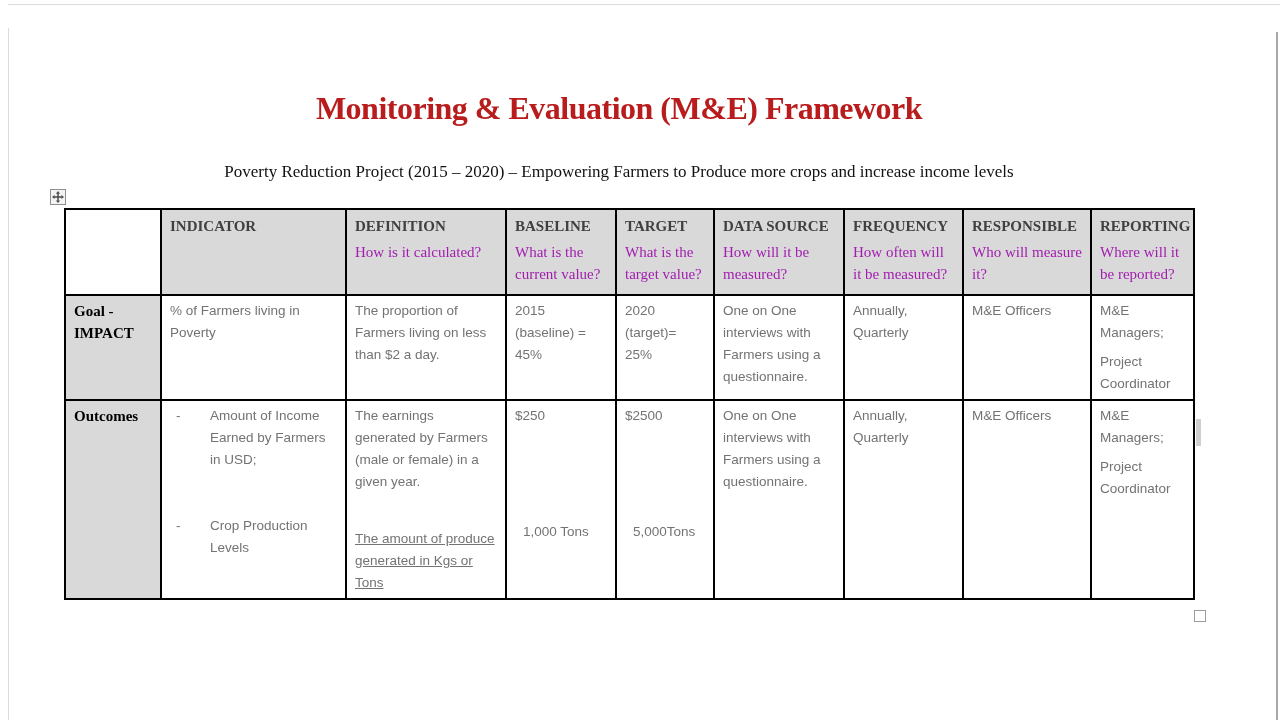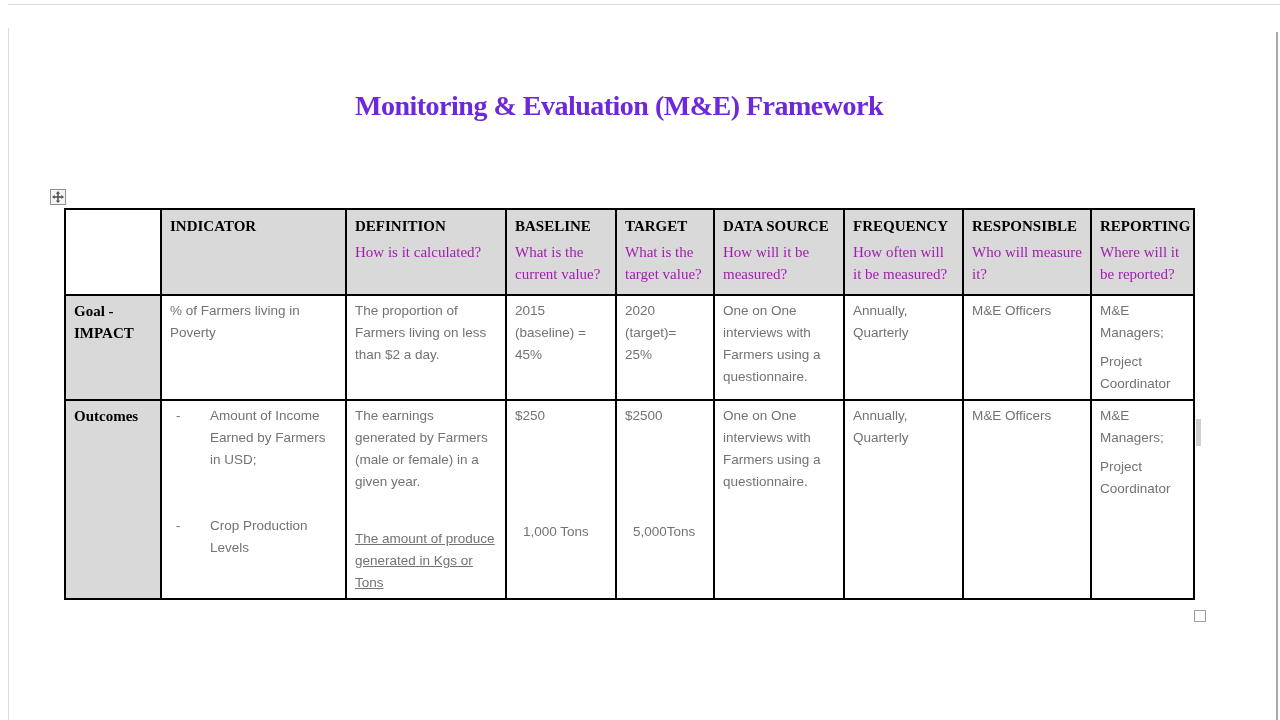--- a/index.html
+++ b/index.html
@@ -13,21 +13,21 @@
 
   
   .edge-top    { position: absolute; left: 8px; right: 0; top: 4px; height: 1px; background: #dcdcdc; }
   .edge-left   { position: absolute; left: 8px; top: 28px; bottom: 0; width: 1px; background: #dcdcdc; }
   .edge-right  { position: absolute; left: 1276px; top: 32px; bottom: 0; width: 2px; background: #a8a8a8; }
 
   .doc-title {
     position: absolute; left: 64px; top: 90px; width: 1110px;
     text-align: center;
     font-family: "Liberation Serif", serif;
-    font-weight: bold; font-size: 28px; color: #6d28d9;
+    font-weight: bold; font-size: 32px; color: #b91c1c;
     letter-spacing: -0.5px;
   }
   .doc-subtitle {
     position: absolute; left: 64px; top: 162px; width: 1110px;
     text-align: center;
     font-family: "Liberation Serif", serif;
     font-size: 17px; color: #111;
   }
 
   
@@ -60,21 +60,21 @@
   }
   td.blank { border: none; background: transparent; }
 
   tr.hdr  { height: 86px; }
   tr.row1 { height: 88px; }
   tr.row2 { height: 148px; }
 
   th.hcell { background: #d9d9d9; font-weight: normal; }
   .h-label {
     font-family: "Liberation Serif", serif; font-weight: bold;
-    font-size: 15px; line-height: 21px; color: #000000; padding-top: 2px;
+    font-size: 15px; line-height: 21px; color: #404040; padding-top: 2px;
   }
   .h-q {
     font-family: "Liberation Serif", serif;
     font-size: 15px; line-height: 22px; color: #a21caf; margin-top: 4px;
   }
 
   td.rowlabel {
     background: #d9d9d9;
     font-family: "Liberation Serif", serif; font-weight: bold;
     font-size: 15px; line-height: 22px; color: #000;
@@ -94,20 +94,21 @@
 </head>
 <body>
 
 <div class="page">
 
   <div class="edge-top"></div>
   <div class="edge-left"></div>
   <div class="edge-right"></div>
 
   <h1 class="doc-title">Monitoring &amp; Evaluation (M&amp;E) Framework</h1>
+  <p class="doc-subtitle">Poverty Reduction Project (2015 – 2020) – Empowering Farmers to Produce more crops and increase income levels</p>
 
   <div class="move-handle">
     <span style="display:flex;">
       <svg width="12" height="12" viewBox="0 0 16 16">
         <g fill="#4a4a4a">
           <rect x="7" y="3" width="2" height="10"></rect>
           <rect x="3" y="7" width="10" height="2"></rect>
           <polygon points="8,0 5.2,3.5 10.8,3.5"></polygon>
           <polygon points="8,16 5.2,12.5 10.8,12.5"></polygon>
           <polygon points="0,8 3.5,5.2 3.5,10.8"></polygon>

